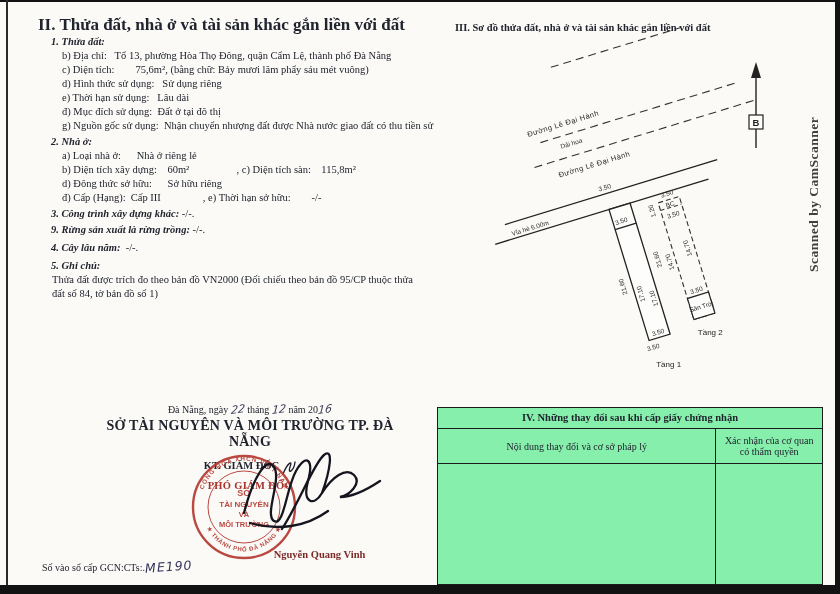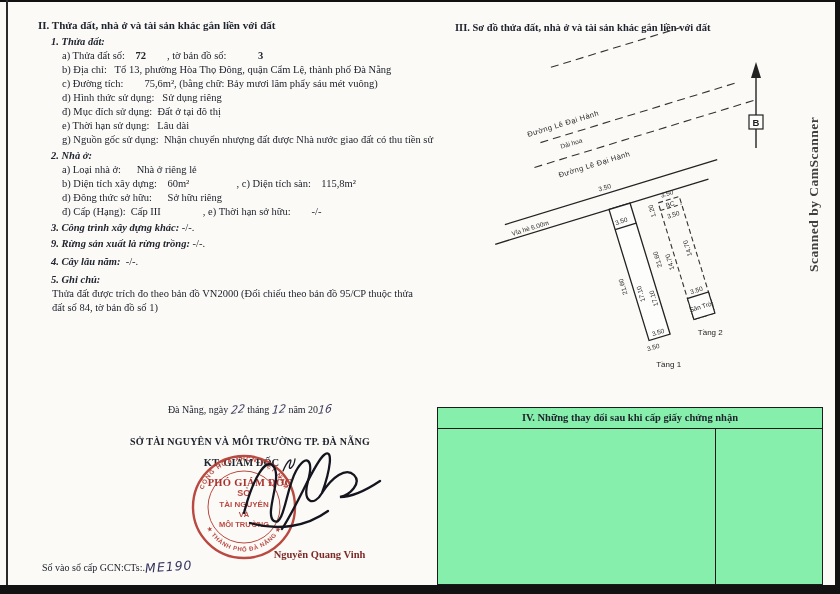--- a/index.html
+++ b/index.html
@@ -11,34 +11,34 @@
   }
   
   .edge{position:absolute;background:#121212;}
   .edge-top{left:0;top:0;width:840px;height:2px;}
   .edge-left{left:6px;top:0;width:2px;height:594px;background:#2a2a2a;}
   .edge-right{left:835px;top:0;width:5px;height:594px;}
   .edge-bottom{left:0;top:585px;width:840px;height:9px;}
 
   
   .leftcol{position:absolute;left:38px;top:18px;width:402px;font-size:10.5px;line-height:14px;}
-  .h2head{font-weight:bold;font-size:11px;margin-bottom:3px;white-space:pre-wrap;}
+  .h2head{font-weight:bold;font-size:17px;margin-bottom:3px;white-space:pre-wrap;}
   .grp{font-weight:bold;font-style:italic;padding-left:13px;margin-top:2px;white-space:pre-wrap;}
   .grp .norm{font-weight:normal;font-style:normal;}
   .item{padding-left:24px;white-space:pre-wrap;}
   .item.wrap2{padding-left:38px;}
   .note{padding-left:14px;white-space:pre-wrap;}
   .bv{font-weight:bold;}
 
   
   .signblock{position:absolute;left:95px;top:403px;width:310px;text-align:center;}
   .dateline{font-size:10px;}
   .hw{display:inline-block;font-family:"DejaVu Sans",sans-serif;font-style:italic;
       font-size:11px;color:#3d3d5e;transform:rotate(-7deg) skewX(-12deg);}
-  .orgline{font-weight:bold;font-size:10px;margin-top:20px;letter-spacing:.2px;}
+  .orgline{font-weight:bold;font-size:14px;margin-top:2px;letter-spacing:.2px;}
   .ktline{font-weight:bold;font-size:10.5px;margin-top:8px;}
   .deputy{font-weight:bold;font-size:10.5px;color:#a8322e;margin-top:4px;letter-spacing:.3px;}
   .signername{position:absolute;left:232px;top:549px;width:175px;text-align:center;
       font-weight:bold;font-size:10.5px;color:#7c2a28;}
   .regline{position:absolute;left:42px;top:559px;font-size:10px;white-space:pre-wrap;}
   .regline .hwreg{display:inline-block;font-family:"DejaVu Sans",sans-serif;font-style:italic;
       font-size:12.5px;color:#35355c;transform:rotate(-4deg);letter-spacing:1px;}
   .stamp{position:absolute;left:182px;top:449px;width:130px;height:118px;opacity:.92;}
   .sigsvg{position:absolute;left:230px;top:437px;width:162px;height:114px;}
   .ktflour{display:inline-block;vertical-align:middle;margin-left:1px;}
@@ -76,26 +76,25 @@
 <body>
 
 <div class="edge edge-top"></div>
 <div class="edge edge-left"></div>
 <div class="edge edge-right"></div>
 <div class="edge edge-bottom"></div>
 
 <div class="leftcol">
   <div class="h2head">II. Thửa đất, nhà ở và tài sản khác gắn liền với đất</div>
   <div class="grp">1. Thửa đất:</div>
-  <div class="item"><span>a) Thửa đất số:    </span><span class="bv">72</span><span>        , tờ bản đồ số:            </span><span class="bv">3</span></div>
   <div class="item">b) Địa chỉ:   Tổ 13, phường Hòa Thọ Đông, quận Cẩm Lệ, thành phố Đà Nẵng</div>
-  <div class="item">c) Đường tích:        75,6m², (bằng chữ: Bảy mươi lăm phẩy sáu mét vuông)</div>
+  <div class="item">c) Diện tích:        75,6m², (bằng chữ: Bảy mươi lăm phẩy sáu mét vuông)</div>
   <div class="item">d) Hình thức sử dụng:   Sử dụng riêng</div>
+  <div class="item">e) Thời hạn sử dụng:   Lâu dài</div>
   <div class="item">đ) Mục đích sử dụng:  Đất ở tại đô thị</div>
-  <div class="item">e) Thời hạn sử dụng:   Lâu dài</div>
   <div class="item">g) Nguồn gốc sử dụng:  Nhận chuyển nhượng đất được Nhà nước giao đất có thu tiền sử</div>
   <div class="grp">2. Nhà ở:</div>
   <div class="item">a) Loại nhà ở:      Nhà ở riêng lẻ</div>
   <div class="item">b) Diện tích xây dựng:    60m²                  , c) Diện tích sàn:    115,8m²</div>
   <div class="item">d) Đông thức sở hữu:      Sở hữu riêng</div>
   <div class="item">đ) Cấp (Hạng):  Cấp III                , e) Thời hạn sở hữu:        -/-</div>
   <div class="grp"><span>3. Công trình xây dựng khác: </span><span class="norm">-/-.</span></div>
   <div class="grp"><span>9. Rừng sản xuất là rừng trồng: </span><span class="norm">-/-.</span></div>
   <div class="grp" style="margin-top:4px"><span>4. Cây lâu năm:  </span><span class="norm">-/-.</span></div>
   <div class="grp" style="margin-top:4px">5. Ghi chú:</div>
@@ -190,17 +189,21 @@
     <polygon points="311,58 321,58 316,42" fill="#222"></polygon>
     <rect x="309" y="95" width="14" height="14" fill="#fdfdfb" stroke="#222" stroke-width="1.2"></rect>
     <text x="316" y="106" text-anchor="middle" font-size="9.5" font-weight="bold" fill="#222" font-family="Liberation Sans,sans-serif">B</text>
   </g>
 </svg>
 
 <div class="watermark">Scanned by CamScanner</div>
 
 <div class="tbl">
   <div class="tbl-title">IV. Những thay đổi sau khi cấp giấy chứng nhận</div>
+  <div class="tbl-head">
+    <div class="colA">Nội dung thay đổi và cơ sở pháp lý</div>
+    <div class="colB">Xác nhận của cơ quan có thẩm quyền</div>
+  </div>
   <div class="tbl-body">
     <div class="colA"></div>
     <div class="colB"></div>
   </div>
 </div>
 
 </body></html>

